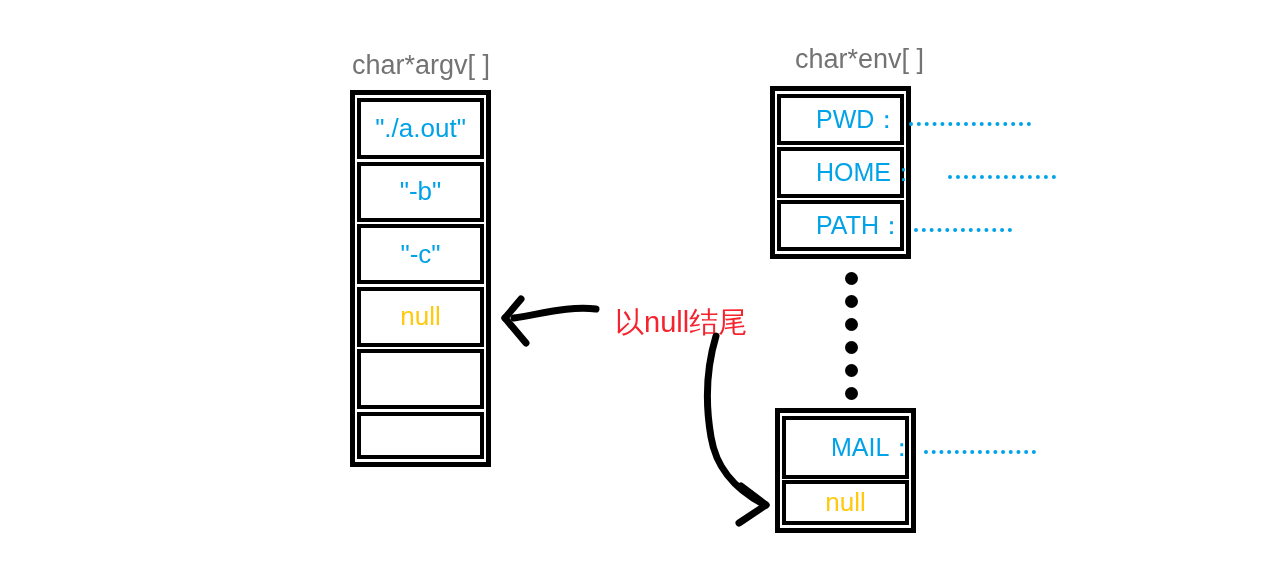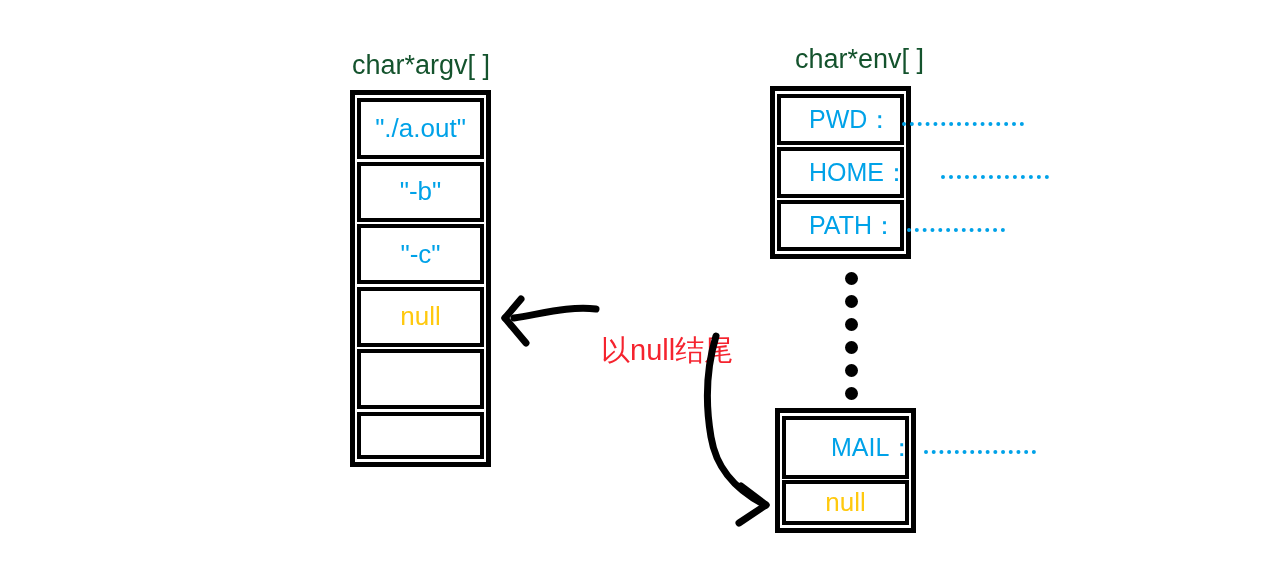--- a/index.html
+++ b/index.html
@@ -1,26 +1,26 @@
 <!DOCTYPE html>
 <html><head>
 <meta charset="utf-8">
 <style>
   html,body{margin:0;padding:0;background:#fff;}
   body{width:1280px;height:567px;position:relative;overflow:hidden;
        font-family:"Liberation Sans","DejaVu Sans",sans-serif;}
   .abs{position:absolute;}
-  .title{font-size:27px;color:#14532d;white-space:nowrap;}
+  .title{font-size:27px;color:#737373;white-space:nowrap;}
   .col{position:absolute;border:5px solid #000;box-sizing:border-box;
        display:flex;flex-direction:column;justify-content:space-between;
        padding:3px 2px;background:transparent;}
   .cell{border:4px solid #000;box-sizing:border-box;display:flex;
         align-items:center;justify-content:center;font-size:26px;
         background:#fff;white-space:nowrap;}
-  .cell.lead{justify-content:flex-start;padding-left:28px;overflow:visible;}
+  .cell.lead{justify-content:flex-start;padding-left:35px;overflow:visible;}
   .t-blue{color:#00A2E8;}
   .t-gold{color:#FFC90E;}
   .dots{flex:0 0 auto;border-bottom:4px dotted #00A2E8;
         transform:translateY(4px);margin-left:10px;}
   .annotation{font-size:29px;color:#F5232E;white-space:nowrap;}
   .vdots{position:absolute;display:flex;flex-direction:column;gap:10px;}
   .vdot{width:13px;height:13px;border-radius:50%;background:#000;}
   svg.overlay{position:absolute;left:0;top:0;pointer-events:none;}
 </style>
 </head>
@@ -64,21 +64,21 @@
   </div>
 
 <div class="col" style="left:775px;top:408px;width:141px;height:125px;">
   <div class="cell lead" style="height:63px;padding-left:45px;">
     <span class="t-blue" style="font-size:25px;">MAIL：</span>
     <span class="dots" style="width:112px;"></span>
   </div>
   <div class="cell t-gold" style="height:45px;">null</div>
 </div>
 
-<div class="abs annotation" style="left:601px;top:303px;margin-top:28px;">以null结尾</div>
+<div class="abs annotation" style="left:615px;top:303px;">以null结尾</div>
 
 <svg class="overlay" width="1280" height="567" viewBox="0 0 1280 567">
   <g stroke="#000" stroke-width="7" fill="none" stroke-linecap="round" stroke-linejoin="round">
 
     <g>
       <path d="M596 309 C 570 306 545 313 514 318"></path>
       <path d="M505 318 L521 299"></path>
       <path d="M505 318 L526 343"></path>
     </g>
 

